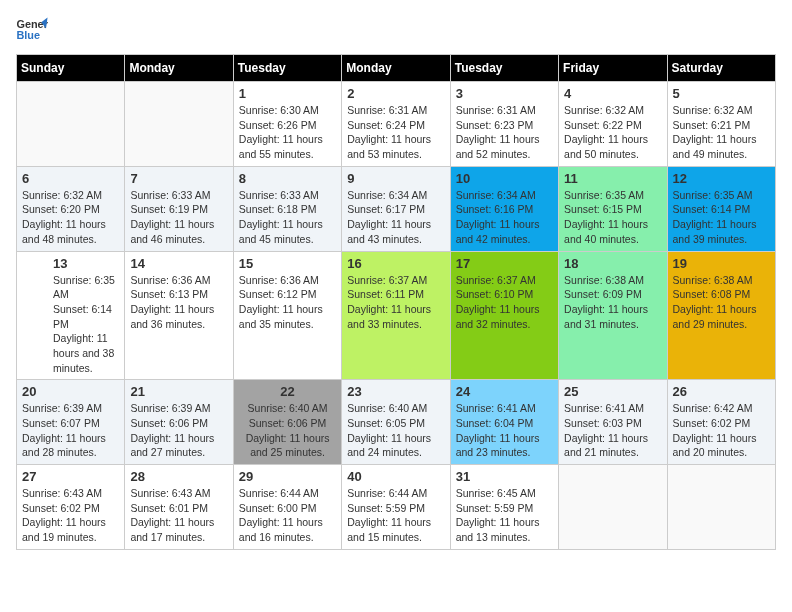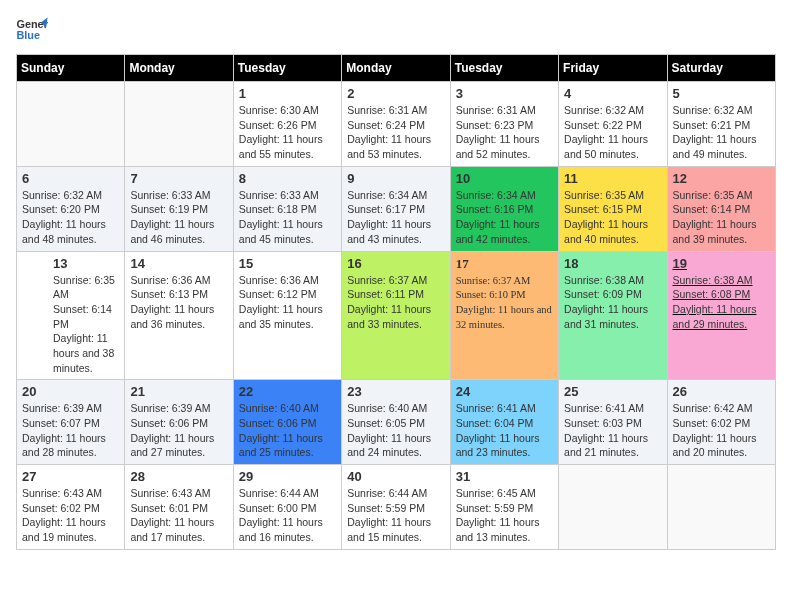--- a/index.html
+++ b/index.html
@@ -159,33 +159,33 @@
         <div class="day-info">
           Sunrise: 6:33 AM<br>Sunset: 6:18 PM<br>Daylight: 11 hours and 45 minutes.
         </div>
       </td>
         <td style="background-color: rgb(240, 244, 248);">
         <span class="day-num">9</span>
         <div class="day-info">
           Sunrise: 6:34 AM<br>Sunset: 6:17 PM<br>Daylight: 11 hours and 43 minutes.
         </div>
       </td>
-        <td style="background-color: #22c55e;">
+        <td style="background-color: #0ea5e9;">
         <span class="day-num">10</span>
         <div class="day-info">
           Sunrise: 6:34 AM<br>Sunset: 6:16 PM<br>Daylight: 11 hours and 42 minutes.
         </div>
       </td>
-        <td style="background-color: #fde047;">
+        <td style="background-color: #86efac;">
         <span class="day-num">11</span>
         <div class="day-info">
           Sunrise: 6:35 AM<br>Sunset: 6:15 PM<br>Daylight: 11 hours and 40 minutes.
         </div>
       </td>
-        <td style="background-color: #fca5a5;">
+        <td style="background-color: #0ea5e9;">
         <span class="day-num">12</span>
         <div class="day-info">
           Sunrise: 6:35 AM<br>Sunset: 6:14 PM<br>Daylight: 11 hours and 39 minutes.
         </div>
       </td>
       </tr>
       <tr>
         <td style="background-color: rgb(255, 255, 255); padding-left: 36px;">
         <span class="day-num">13</span>
         <div class="day-info">
@@ -203,53 +203,53 @@
         <div class="day-info">
           Sunrise: 6:36 AM<br>Sunset: 6:12 PM<br>Daylight: 11 hours and 35 minutes.
         </div>
       </td>
         <td style="background-color: #bef264; margin-left: 44px;">
         <span class="day-num">16</span>
         <div class="day-info">
           Sunrise: 6:37 AM<br>Sunset: 6:11 PM<br>Daylight: 11 hours and 33 minutes.
         </div>
       </td>
-        <td style="background-color: #fdba74; font-family: Liberation Serif, serif;">
+        <td style="background-color: #84cc16;">
         <span class="day-num">17</span>
         <div class="day-info">
           Sunrise: 6:37 AM<br>Sunset: 6:10 PM<br>Daylight: 11 hours and 32 minutes.
         </div>
       </td>
         <td style="background-color: #86efac;">
         <span class="day-num">18</span>
         <div class="day-info">
           Sunrise: 6:38 AM<br>Sunset: 6:09 PM<br>Daylight: 11 hours and 31 minutes.
         </div>
       </td>
-        <td style="background-color: #f9a8d4; text-decoration: underline;">
+        <td style="background-color: #eab308;">
         <span class="day-num">19</span>
         <div class="day-info">
           Sunrise: 6:38 AM<br>Sunset: 6:08 PM<br>Daylight: 11 hours and 29 minutes.
         </div>
       </td>
       </tr>
       <tr>
         <td style="background-color: rgb(240, 244, 248);">
         <span class="day-num">20</span>
         <div class="day-info">
           Sunrise: 6:39 AM<br>Sunset: 6:07 PM<br>Daylight: 11 hours and 28 minutes.
         </div>
       </td>
         <td style="background-color: rgb(240, 244, 248);">
         <span class="day-num">21</span>
         <div class="day-info">
           Sunrise: 6:39 AM<br>Sunset: 6:06 PM<br>Daylight: 11 hours and 27 minutes.
         </div>
       </td>
-        <td style="background-color: #3b82f6;">
+        <td style="background-color: #a3a3a3; text-align: center;">
         <span class="day-num">22</span>
         <div class="day-info">
           Sunrise: 6:40 AM<br>Sunset: 6:06 PM<br>Daylight: 11 hours and 25 minutes.
         </div>
       </td>
         <td style="background-color: rgb(240, 244, 248);">
         <span class="day-num">23</span>
         <div class="day-info">
           Sunrise: 6:40 AM<br>Sunset: 6:05 PM<br>Daylight: 11 hours and 24 minutes.
         </div>

